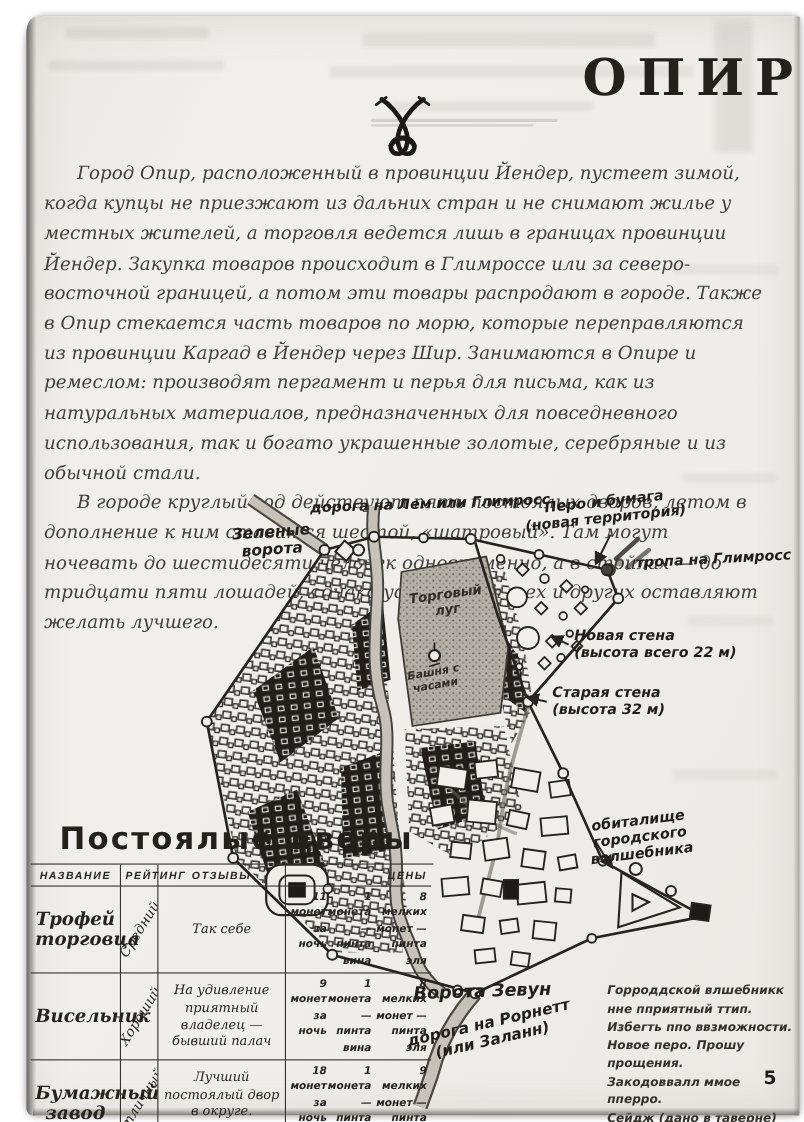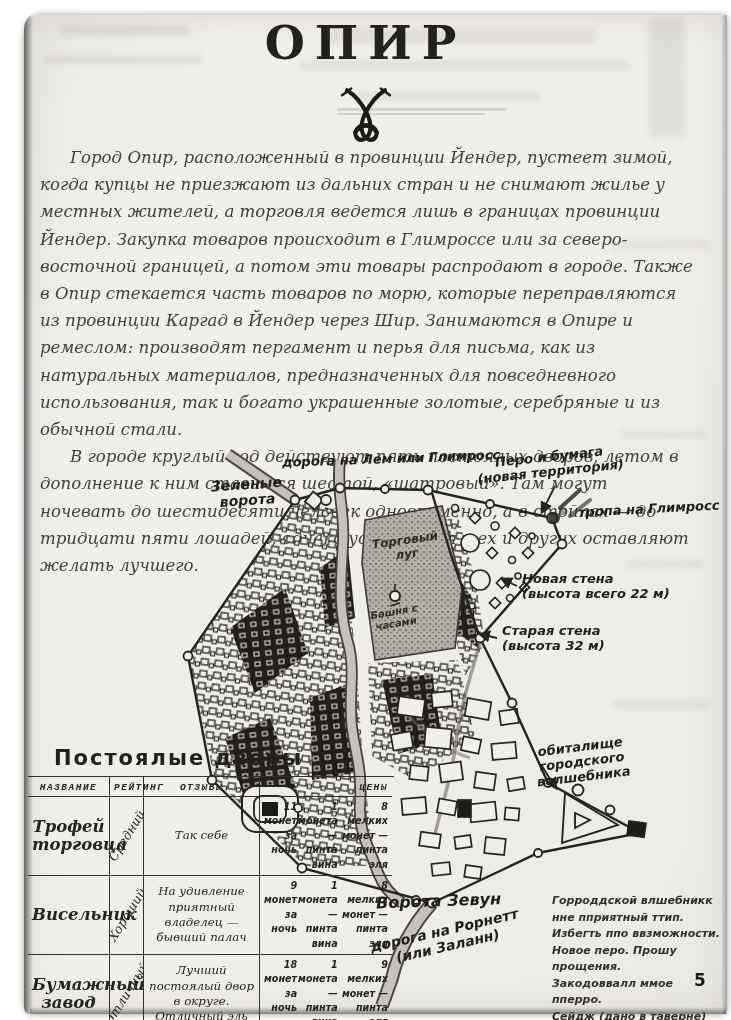--- a/index.html
+++ b/index.html
@@ -14,49 +14,49 @@
          border-radius:16px 0 0 10px / 26px 0 0 12px;}
   .paper-edge-bottom{position:absolute;left:30px;right:5px;bottom:6px;height:7px;
          background:linear-gradient(to top,rgba(50,48,44,.55),rgba(50,48,44,0));}
   .paper-edge-right{position:absolute;top:15px;bottom:6px;right:4px;width:6px;
          background:linear-gradient(to left,rgba(80,77,72,.4),rgba(80,77,72,0));}
 
   
   .smudge{position:absolute;background:#6a675f;opacity:.10;filter:blur(2px);border-radius:3px;}
   .smudge.dark{opacity:.22;filter:blur(1px);}
 
-  .page-title{position:absolute;left:0;top:16px;width:731px;text-align:center;
+  .page-title{position:absolute;left:0;top:43px;width:731px;text-align:right;
       font-family:"DejaVu Serif",serif;font-weight:bold;font-size:46px;letter-spacing:10px;
       color:#23211c;}
   .emblem{position:absolute;left:328px;top:82px;}
 
   .bodytext{position:absolute;left:40px;top:144px;width:656px;
       font-family:"DejaVu Serif",serif;font-style:italic;font-size:16.6px;line-height:1.64;
       color:#404040;}
   .bodytext p{margin:0;text-indent:30px;}
 
   
   .map{position:absolute;left:170px;top:448px;width:561px;height:566px;}
   .map svg{position:absolute;left:0;top:0;}
   .mlabel{position:absolute;font-family:"DejaVu Sans",sans-serif;font-style:italic;
       font-weight:600;font-size:13px;line-height:1.15;color:#201e1a;white-space:normal;}
   .mlabel.small{font-size:10px;font-weight:600;}
   .mlabel.big{font-size:16px;font-weight:600;}
   .mlabel.center{text-align:center;}
 
   
   .inns{position:absolute;left:28px;top:746px;width:366px;}
-  .inns-title{font-family:"DejaVu Sans",sans-serif;font-size:21px;font-weight:600;
+  .inns-title{font-family:"DejaVu Sans",sans-serif;font-size:28px;font-weight:600;
       letter-spacing:2px;color:#23211c;margin:0 0 6px 26px;}
   .grid{display:grid;grid-template-columns:82px 34px 116px 132px;
       border-top:1.6px solid #33312b;}
   .cell{border-right:1.6px solid #33312b;border-bottom:1.6px solid #33312b;
       padding:3px 4px;position:relative;}
   .cell.last{border-right:none;text-align:right;}
-  .hdr{font-family:Liberation Mono, monospace;font-style:italic;font-weight:700;
+  .hdr{font-family:Liberation Sans, sans-serif;font-style:italic;font-weight:700;
       font-size:9.5px;letter-spacing:1.5px;color:#26241f;text-align:center;padding-top:5px;}
   .iname{font-family:"DejaVu Serif",serif;font-style:italic;font-size:16.5px;
       line-height:1.1;text-align:center;display:flex;flex-direction:column;justify-content:center;}
   .iname .nm{font-weight:600;}
   .irating{display:flex;align-items:center;justify-content:center;overflow:hidden;}
   .irating span{transform:rotate(-58deg);font-family:"DejaVu Serif",serif;font-style:italic;
       font-size:12.5px;white-space:nowrap;}
   .ireview{font-family:"DejaVu Serif",serif;font-style:italic;font-size:11.8px;line-height:1.3;
       display:flex;align-items:center;justify-content:center;text-align:center;}
   .iprices{font-family:"DejaVu Sans",sans-serif;font-style:italic;font-size:9.6px;

